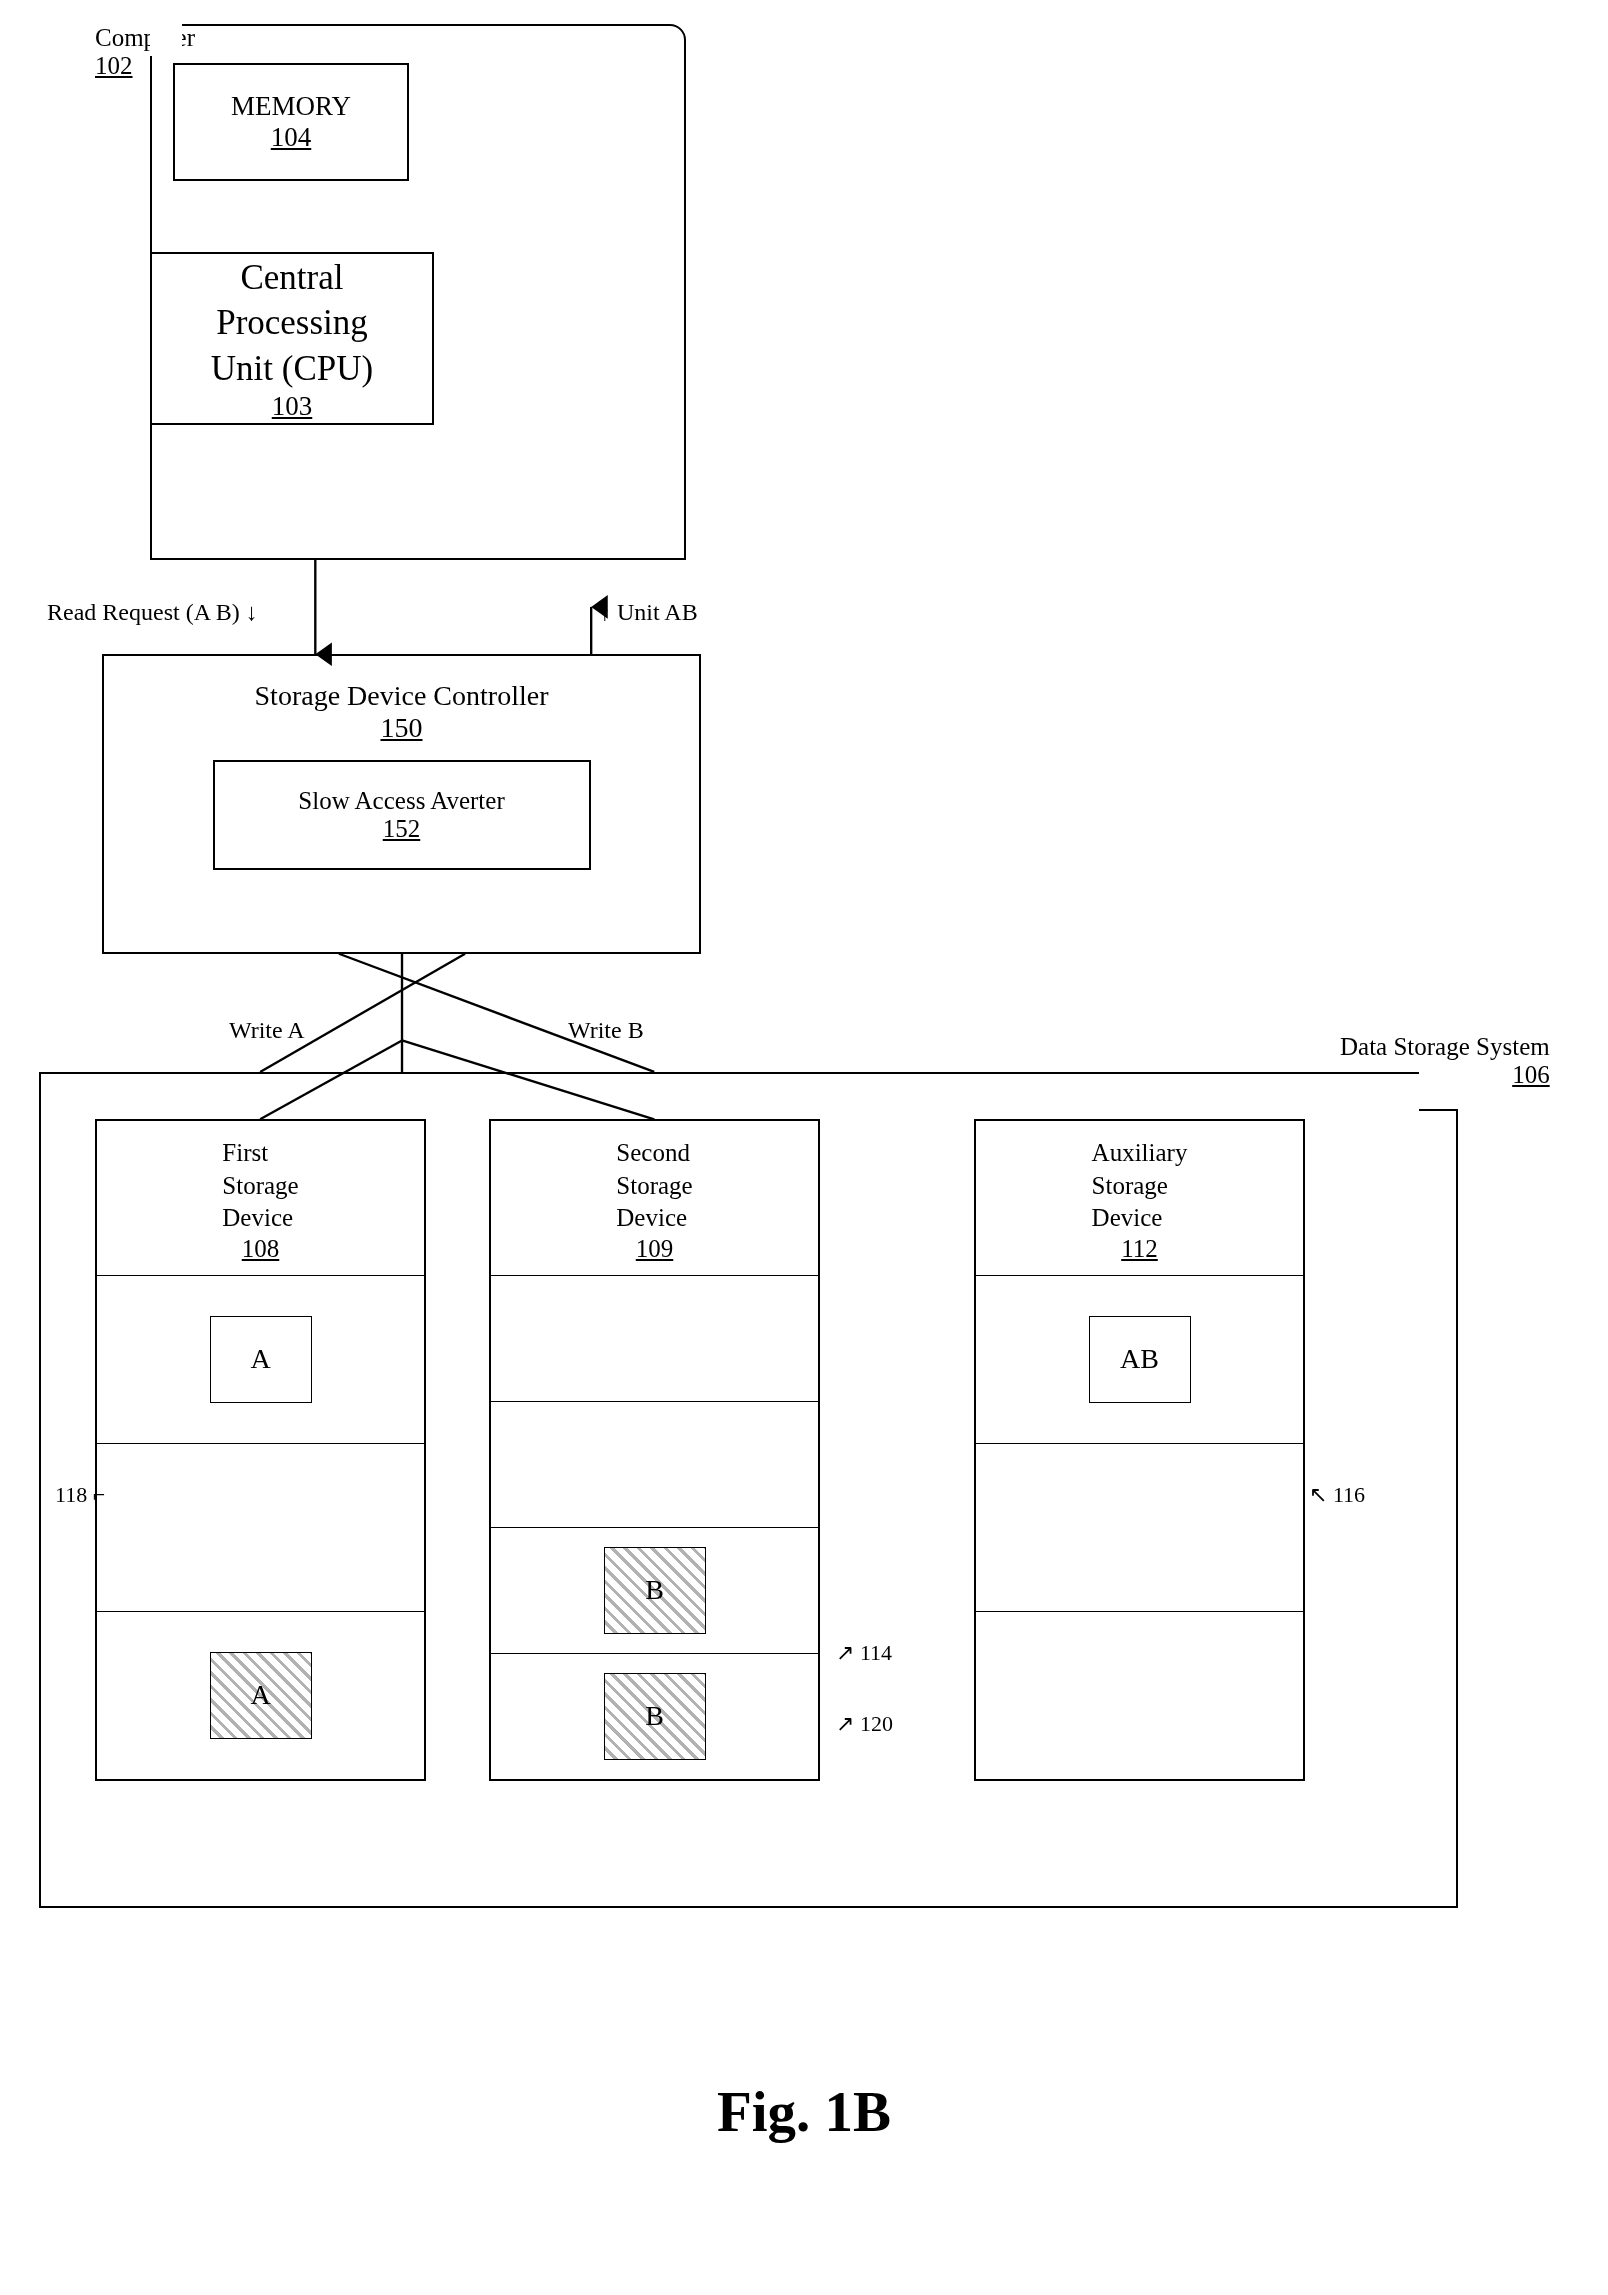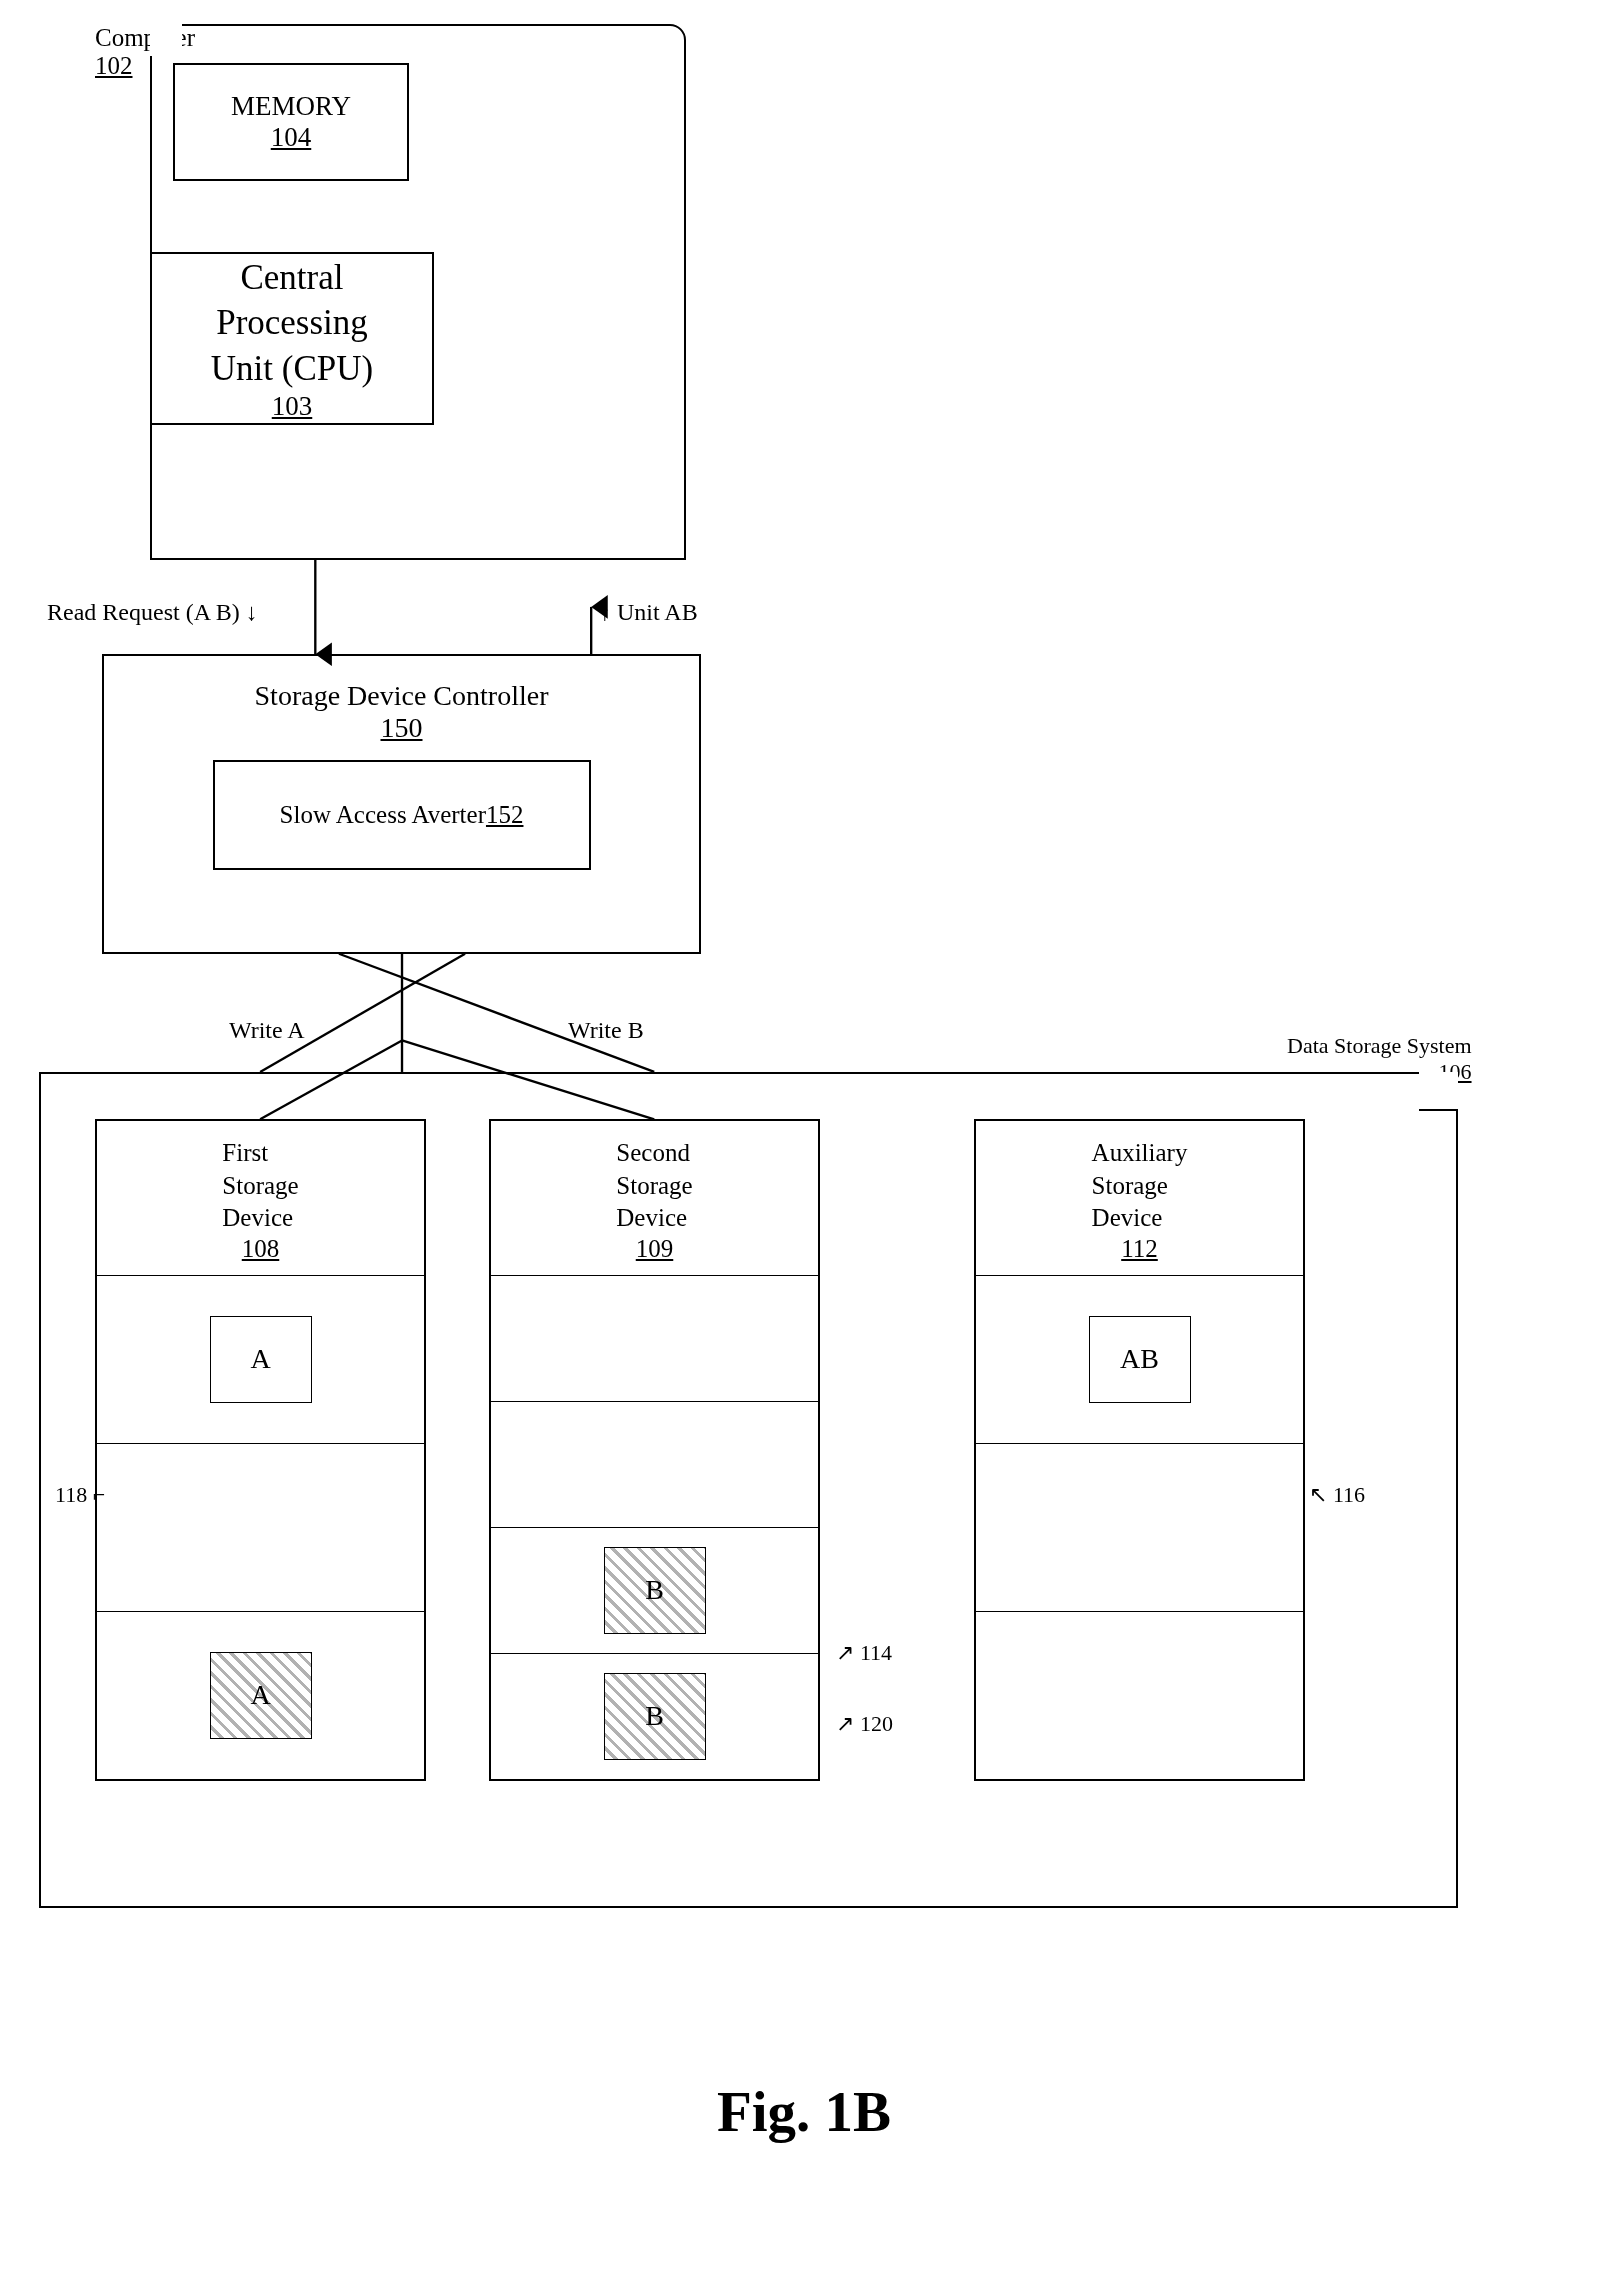--- a/index.html
+++ b/index.html
@@ -127,20 +127,21 @@
       text-decoration: underline;
       margin-bottom: 16px;
     }
 
     
     .saa-box {
       width: 378px;
       height: 110px;
       border: 2.4px solid #000;
       display: flex;
+      flex-direction: column;
       align-items: center;
       justify-content: center;
       text-align: center;
     }
     .saa-label {
       font-size: 25px;
     }
     .saa-num {
       font-size: 25px;
       text-decoration: underline;
@@ -152,22 +153,22 @@
       top: 1072px;
       left: 39px;
       width: 1419px;
       height: 836px;
       border: 2.4px solid #000;
       border-radius: 0 24px 0 0;
     }
     .dss-label {
       position: absolute;
       top: 1033px;
-      left: 1287px;
-      font-size: 22px;
+      left: 1340px;
+      font-size: 25px;
       text-align: right;
     }
 
     
     .write-a-label {
       position: absolute;
       top: 1017px;
       left: 229px;
       font-size: 24px;
     }

